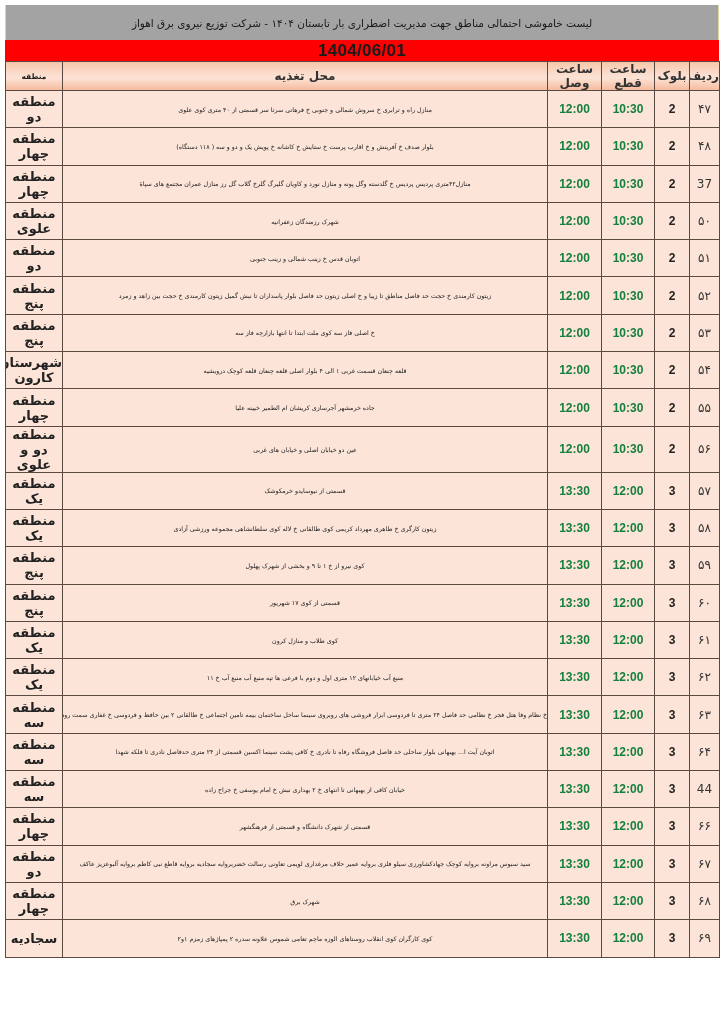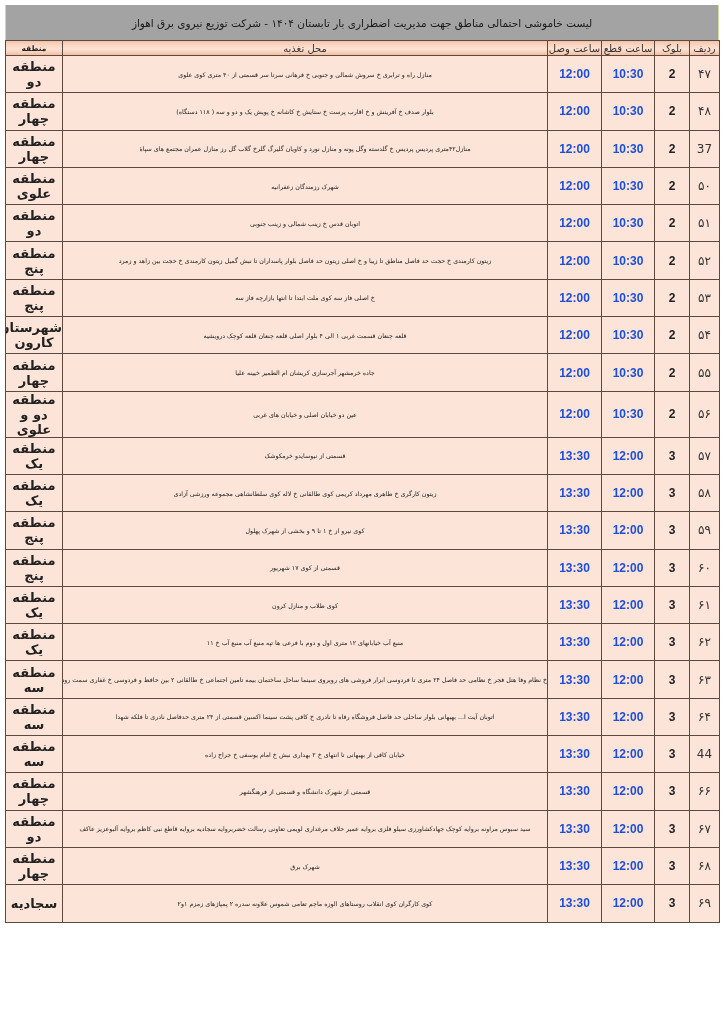--- a/index.html
+++ b/index.html
@@ -6,36 +6,39 @@
     body { width: 724px; height: 1024px; position: relative; overflow: hidden;
            font-family: "DejaVu Sans", sans-serif; }
     .sheet { position: absolute; left: 5px; top: 5px; width: 714px; }
     .title-band { height: 35px; background: #a3a3a3; display: flex; align-items: center; justify-content: center;
                   border-left: 1px solid #d8d8a0; border-right: 1px solid #d8d8a0; }
     .title-band span { font-size: 10.5px; color: #1a1a1a; direction: rtl; }
     .date-band { height: 21px; background: #ff0000; display: flex; align-items: center; justify-content: center; }
     .date-band span { font-family: "Liberation Sans", sans-serif; font-weight: bold; font-size: 17px; color: #1a1a1a; letter-spacing: 0.3px; }
     table { border-collapse: collapse; width: 714px; table-layout: fixed; padding-left: 16px; }
     th, td { border: 1px solid #5a4a42; padding: 0; text-align: center; vertical-align: middle; overflow: hidden; }
-    th { height: 14px; font-weight: normal; font-size: 10px; color: #333; direction: rtl;
+    th { height: 14px; font-weight: bold; font-size: 12px; color: #333; direction: rtl;
          background: linear-gradient(to bottom, #f7c9ad 0%, #fce3d6 55%, #f5b99b 100%); }
     th.col-area { font-weight: bold; font-size: 7.5px; color: #222; }
     td { height: 36.3px; background: #fce4d8; }
     td.c-area { font-weight: bold; font-size: 13px; color: #222; direction: rtl; }
     td.c-loc { font-size: 6.3px; color: #222; direction: rtl; white-space: nowrap; }
-    td.c-time { font-family: "Liberation Sans", sans-serif; font-weight: bold; font-size: 12px; color: #1d4ed8; }
+    td.c-time { font-family: "Liberation Sans", sans-serif; font-weight: bold; font-size: 12px; color: #15803d; }
     td.c-block { font-family: "Liberation Sans", sans-serif; font-weight: bold; font-size: 12px; color: #222; }
     td.c-row { font-size: 12px; color: #333; }
   </style>
 </head>
 <body>
 
 <div class="sheet">
   <div class="title-band">
     <span>لیست خاموشی احتمالی مناطق جهت مدیریت اضطراری بار تابستان ۱۴۰۴ - شرکت توزیع نیروی برق اهواز</span>
+  </div>
+  <div class="date-band">
+    <span>1404/06/01</span>
   </div>
   <table>
     <colgroup>
       <col style="width:57px">
       <col style="width:485px">
       <col style="width:54px">
       <col style="width:53px">
       <col style="width:35px">
       <col style="width:30px">
     </colgroup>

